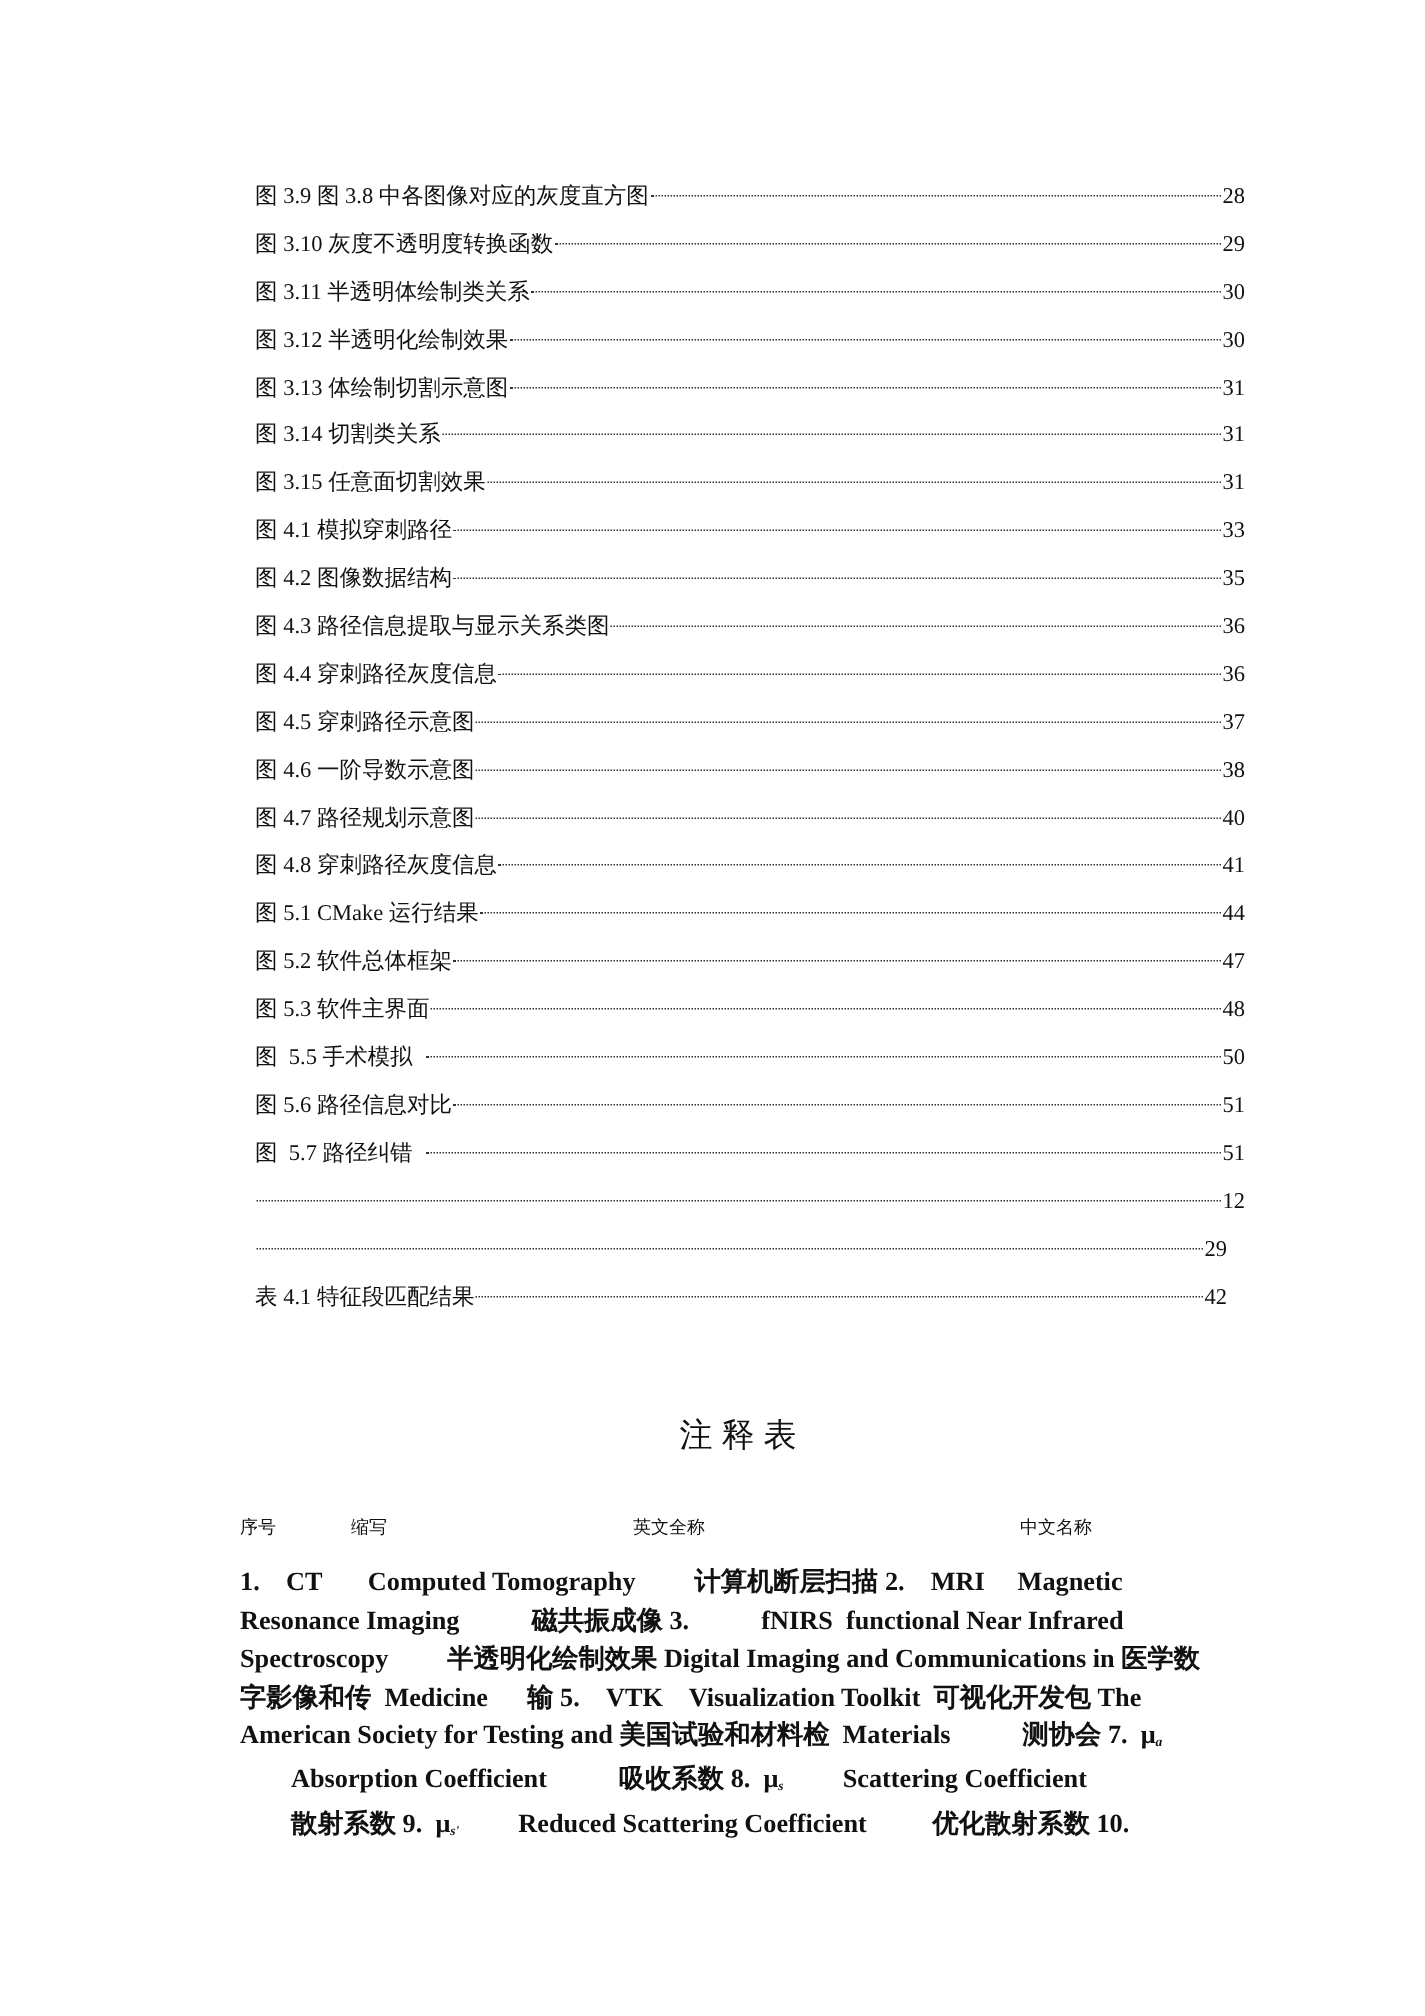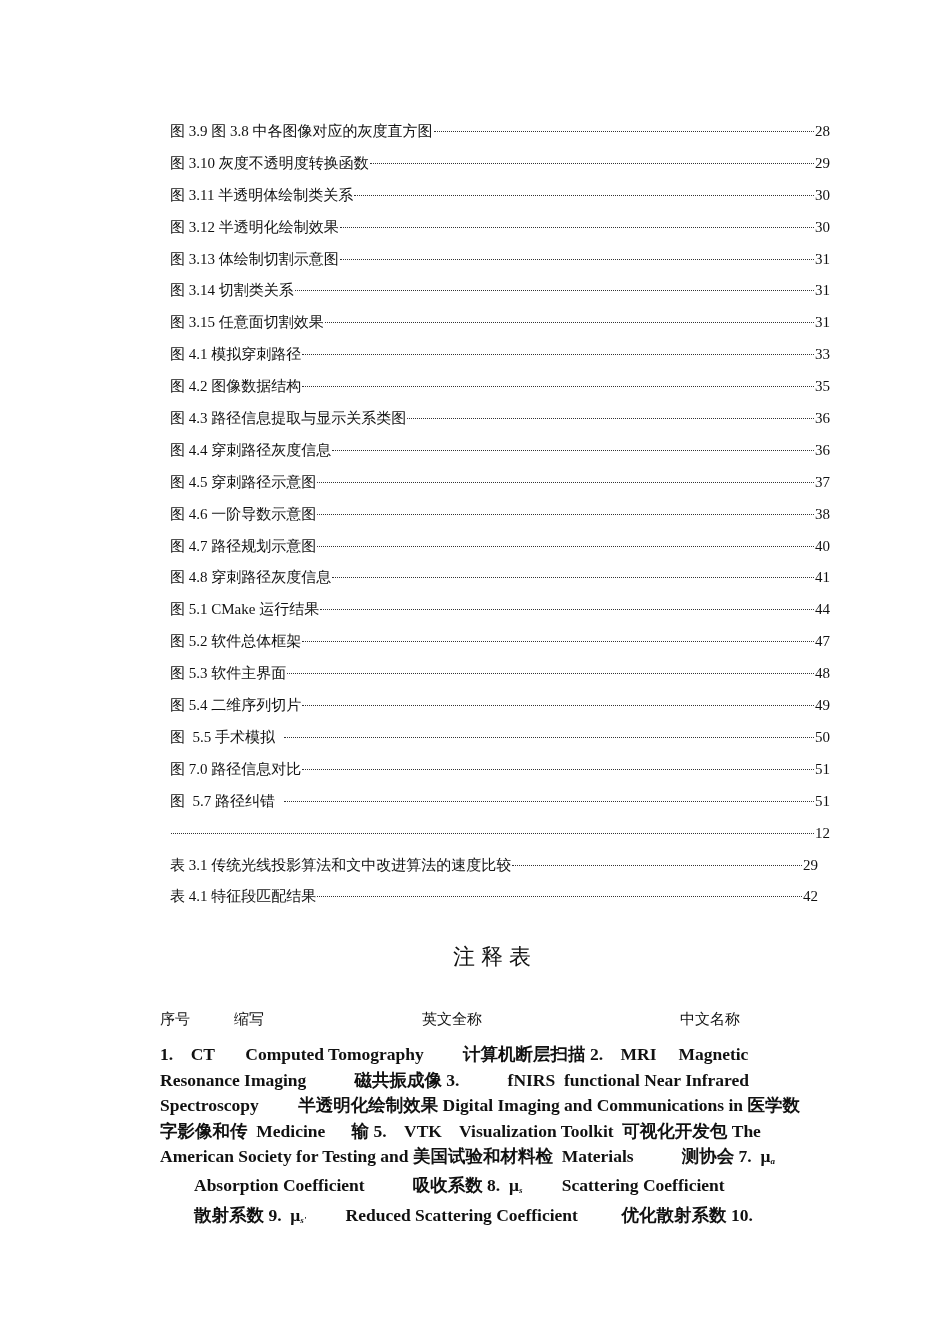--- a/index.html
+++ b/index.html
@@ -19,21 +19,21 @@
   }
   .toc-row .page { flex: 0 0 auto; }
   .toc-row.short { width: 648px; }
   .toc-row.sp { height: 32px; }
   .title {
     position: absolute; left: 0; width: 950px; top: 942px; text-align: center;
     font-family: "DejaVu Sans", sans-serif; font-size: 22px; letter-spacing: 6px; padding-left: 20px;
   }
   .abbr-header {
     position: absolute; top: 1010px; left: 160px; width: 680px; height: 26px;
-    font-size: 15px;
+    font-size: 12px;
   }
   .abbr-header span { position: absolute; top: 0; }
   .abbr-body {
     position: absolute; top: 1042px; left: 160px; width: 670px;
     font-size: 17.5px; line-height: 25.5px; font-weight: bold;
   }
   .abbr-line { white-space: nowrap; height: 25.5px; position: relative; }
   .abbr-line.indent { padding-left: 34px; height: 30px; line-height: 30px; }
   sub.mu { font-size: 9px; font-style: italic; vertical-align: -2px; }
 </style>
@@ -125,45 +125,39 @@
       <span class="label">图  5.2 软件总体框架</span>
       <span class="dots"></span>
       <span class="page">47</span>
     </div>
   <div class="toc-row">
       <span class="label">图  5.3 软件主界面</span>
       <span class="dots"></span>
       <span class="page">48</span>
     </div>
   <div class="toc-row">
-      <span class="label">图  5.4 二维序列切片</span>
-      <span class="dots"></span>
-      <span class="page">49</span>
-    </div>
-  <div class="toc-row">
       <span class="label" style="white-space:pre">图  5.5 手术模拟  </span>
       <span class="dots"></span>
       <span class="page">50</span>
     </div>
   <div class="toc-row">
-      <span class="label">图  7.0 路径信息对比</span>
+      <span class="label">图  5.6 路径信息对比</span>
       <span class="dots"></span>
       <span class="page">51</span>
     </div>
   <div class="toc-row">
       <span class="label" style="white-space:pre">图  5.7 路径纠错  </span>
       <span class="dots"></span>
       <span class="page">51</span>
     </div>
   <div class="toc-row sp">
       <span class="dots"></span>
       <span class="page">12</span>
     </div>
   <div class="toc-row short">
-      <span class="label">表  3.1 传统光线投影算法和文中改进算法的速度比较</span>
       <span class="dots"></span>
       <span class="page">29</span>
     </div>
   <div class="toc-row short">
       <span class="label">表  4.1 特征段匹配结果</span>
       <span class="dots"></span>
       <span class="page">42</span>
     </div>
 </div>
 

